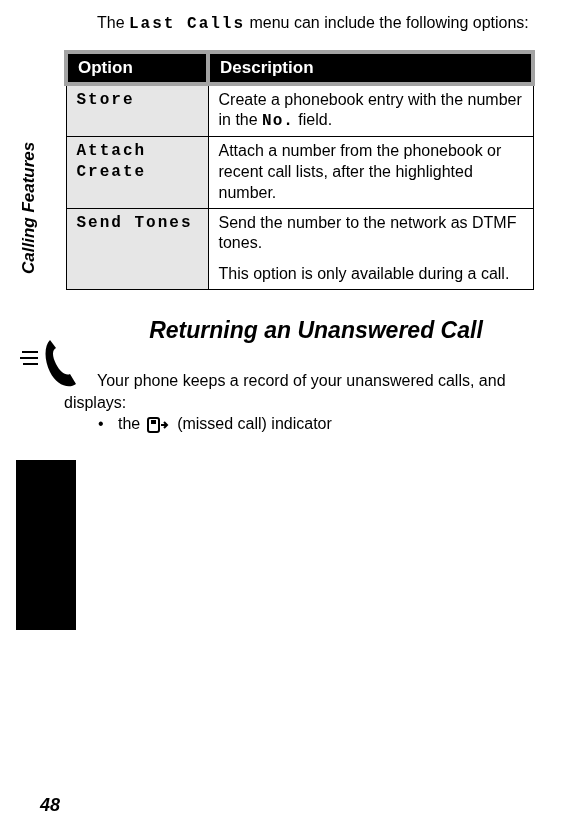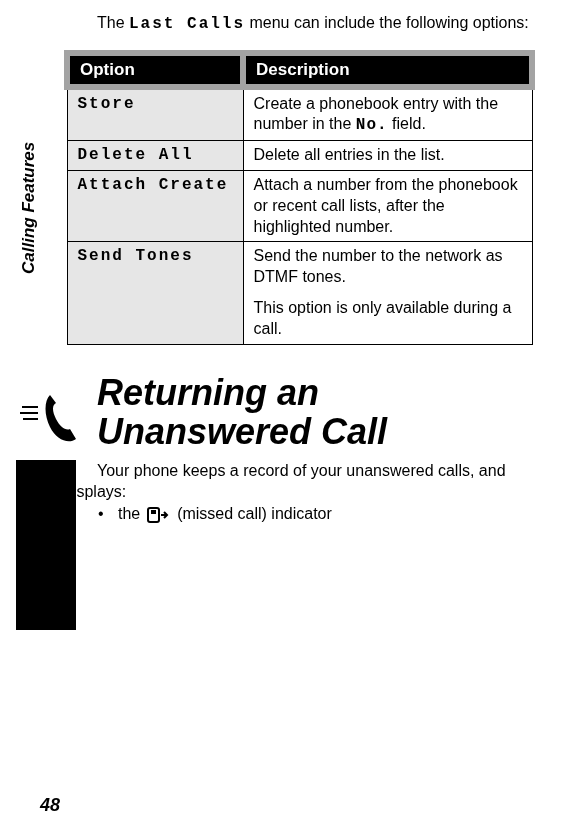--- a/index.html
+++ b/index.html
@@ -30,32 +30,32 @@
       width: 100%;
       margin-bottom: 28px;
     }
     table.options th {
       background: #000;
       color: #fff;
       text-align: left;
       font-weight: bold;
       font-size: 17px;
       padding: 4px 10px;
-      border: 6px solid #a3a3a3;
+      border: 4px solid #a3a3a3;
     }
     table.options td {
       border: 1px solid #000;
       padding: 4px 10px;
       font-size: 16px;
       vertical-align: top;
       line-height: 1.3;
     }
     table.options td.opt {
       background: #e6e6e6;
-      width: 176px;
+      width: 142px;
       font-family: "Courier New", monospace;
       font-weight: bold;
       letter-spacing: 2px;
       font-size: 16px;
     }
     .desc-ref {
       font-family: "Courier New", monospace;
       font-weight: bold;
       letter-spacing: 1px;
       text-align: right;
@@ -87,26 +87,27 @@
       padding-left: 0;
     }
     .section-icon {
       position: absolute;
       left: -44px;
       top: 8px;
       width: 70px;
       height: 70px;
     }
     .section-title {
-      font-size: 36px;
+      font-size: 23px;
       font-weight: bold;
       font-style: italic;
       line-height: 1.1;
       margin-left: 33px;
-      margin-bottom: 8px;
+      margin-bottom: 27px;
+      text-align: center;
     }
     .section-body {
       font-size: 16px;
       line-height: 1.35;
       margin-bottom: 0;
     }
     .section-body .first-indent { display:inline-block; width:33px; }
     ul.bullets {
       list-style: none;
       margin-left: 34px;
@@ -154,24 +155,20 @@
     <tbody>
         <tr>
       <th>Option</th>
       <th>Description</th>
     </tr>
     <tr>
       <td class="opt">Store</td>
       <td>
         <span>Create a phonebook entry with the number in the </span><span class="desc-ref">No.</span><span> field.</span>
       </td>
-    </tr>
-    <tr>
-      <td class="opt">Delete All</td>
-      <td>Delete all entries in the list.</td>
     </tr>
     <tr>
       <td class="opt">Attach Create</td>
       <td>Attach a number from the phonebook or recent call lists, after the highlighted number.</td>
     </tr>
     <tr>
       <td class="opt">Send Tones</td>
       <td>
         <span>Send the number to the network as DTMF tones.</span>
         <span class="para-gap"></span>

